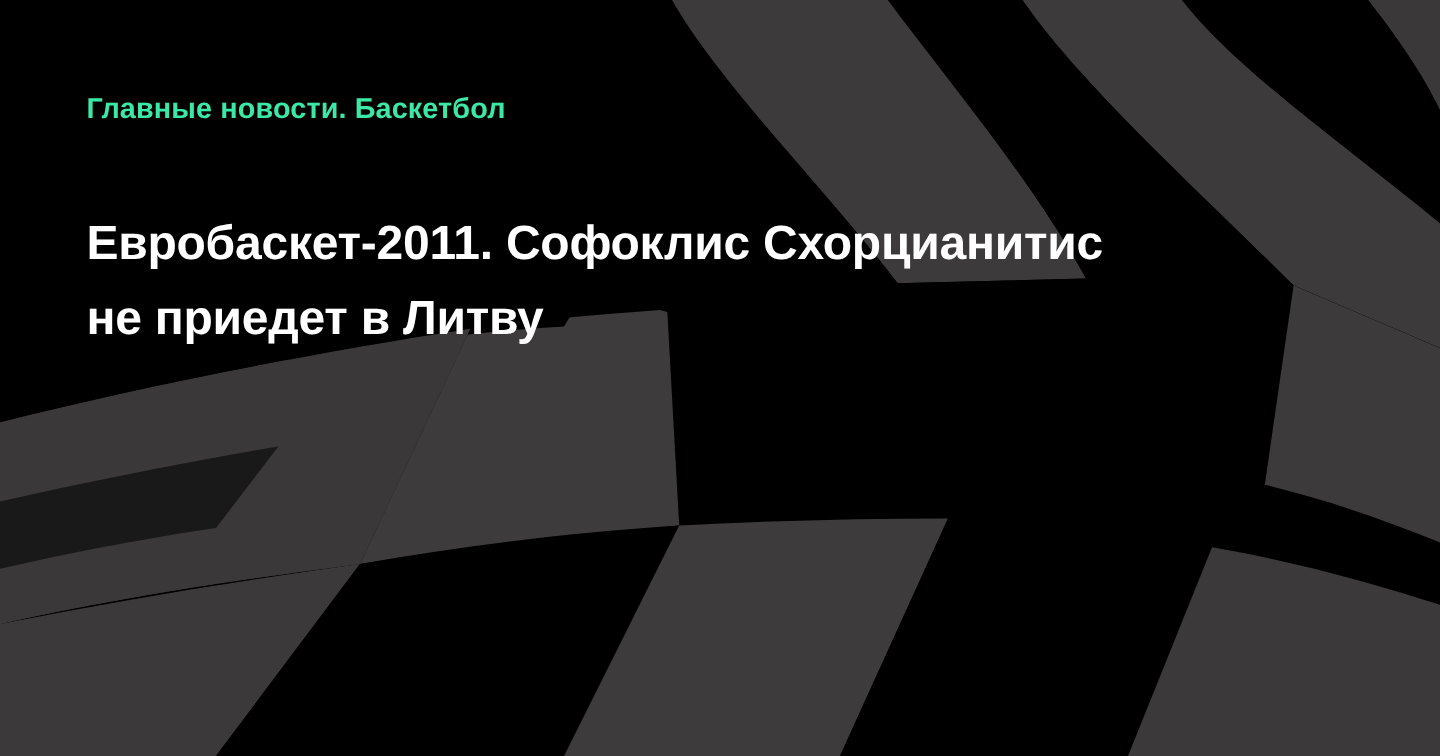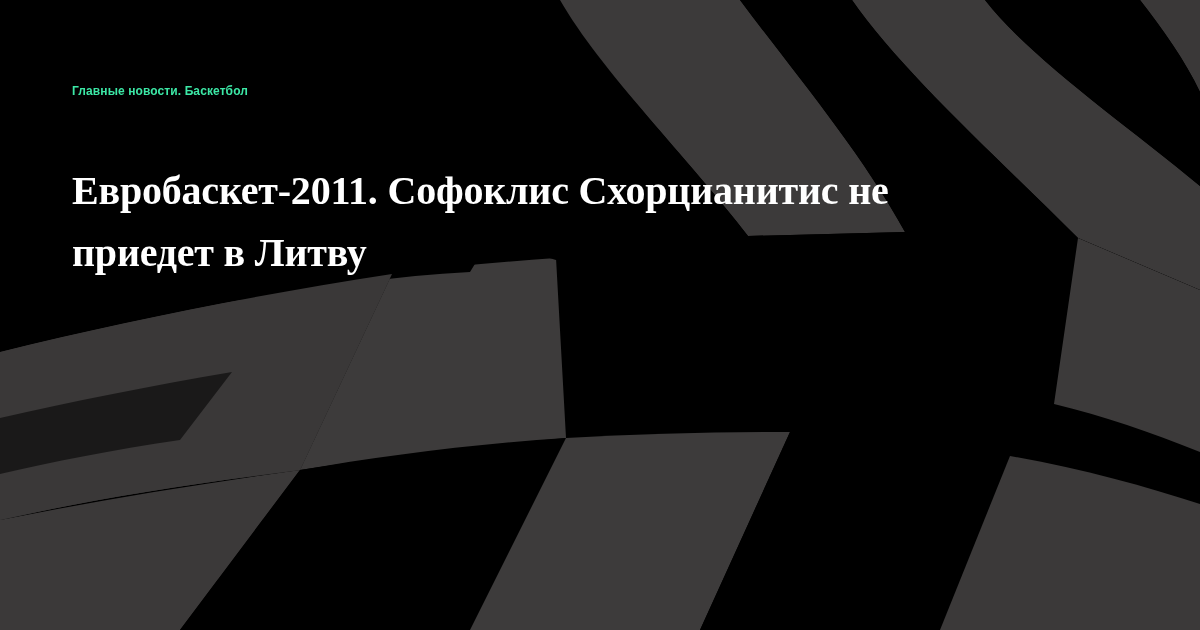--- a/index.html
+++ b/index.html
@@ -38,40 +38,39 @@
     width: 900px;
     height: 630px;
     z-index: 2;
   }
 
   .kicker {
     position: absolute;
     top: 78px;
     left: 0;
     margin: 0;
-    font-size: 12px;
+    font-size: 24px;
     font-weight: 700;
     letter-spacing: 0.1px;
     line-height: 26px;
     color: #3ce8a6;
     white-space: nowrap;
   }
 
   .headline {
     position: absolute;
-    top: 160px;
+    top: 172px;
     left: 0;
     margin: 0;
     width: 880px;
     font-size: 40px;
     font-weight: 700;
     line-height: 62px;
     letter-spacing: -0.2px;
     color: #ffffff;
-    font-family: Liberation Serif, serif;
   }
 </style>
 </head>
 <body>
 
 <div class="card">
 
   <svg class="bg-pattern" viewBox="0 0 1200 630" preserveAspectRatio="none" xmlns="http://www.w3.org/2000/svg" aria-hidden="true">
     <defs>
       <linearGradient id="gradLight" x1="0" y1="0" x2="1" y2="1">

